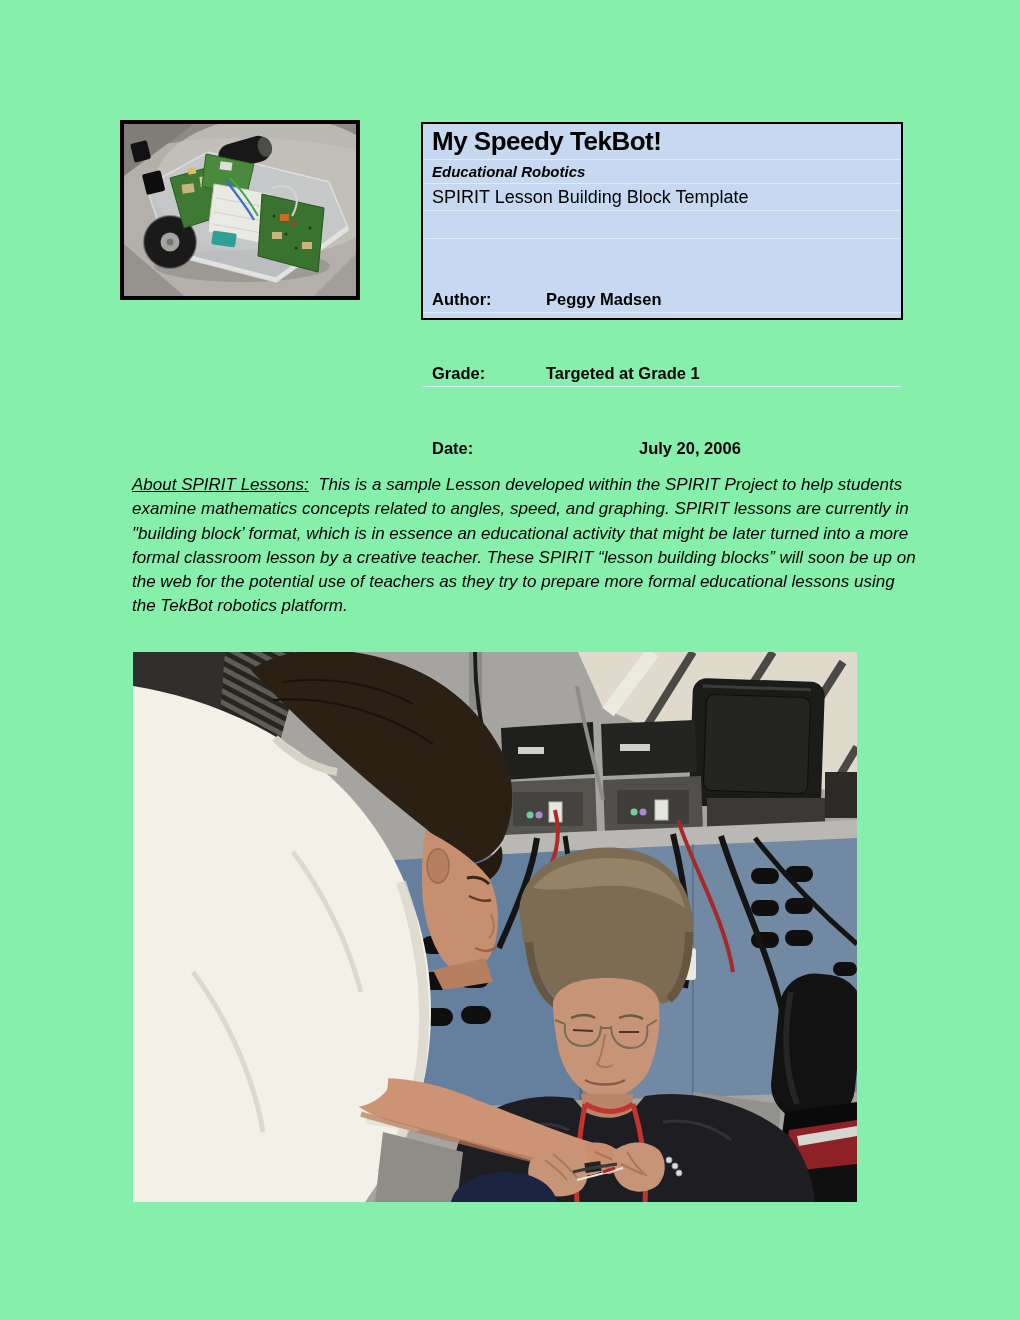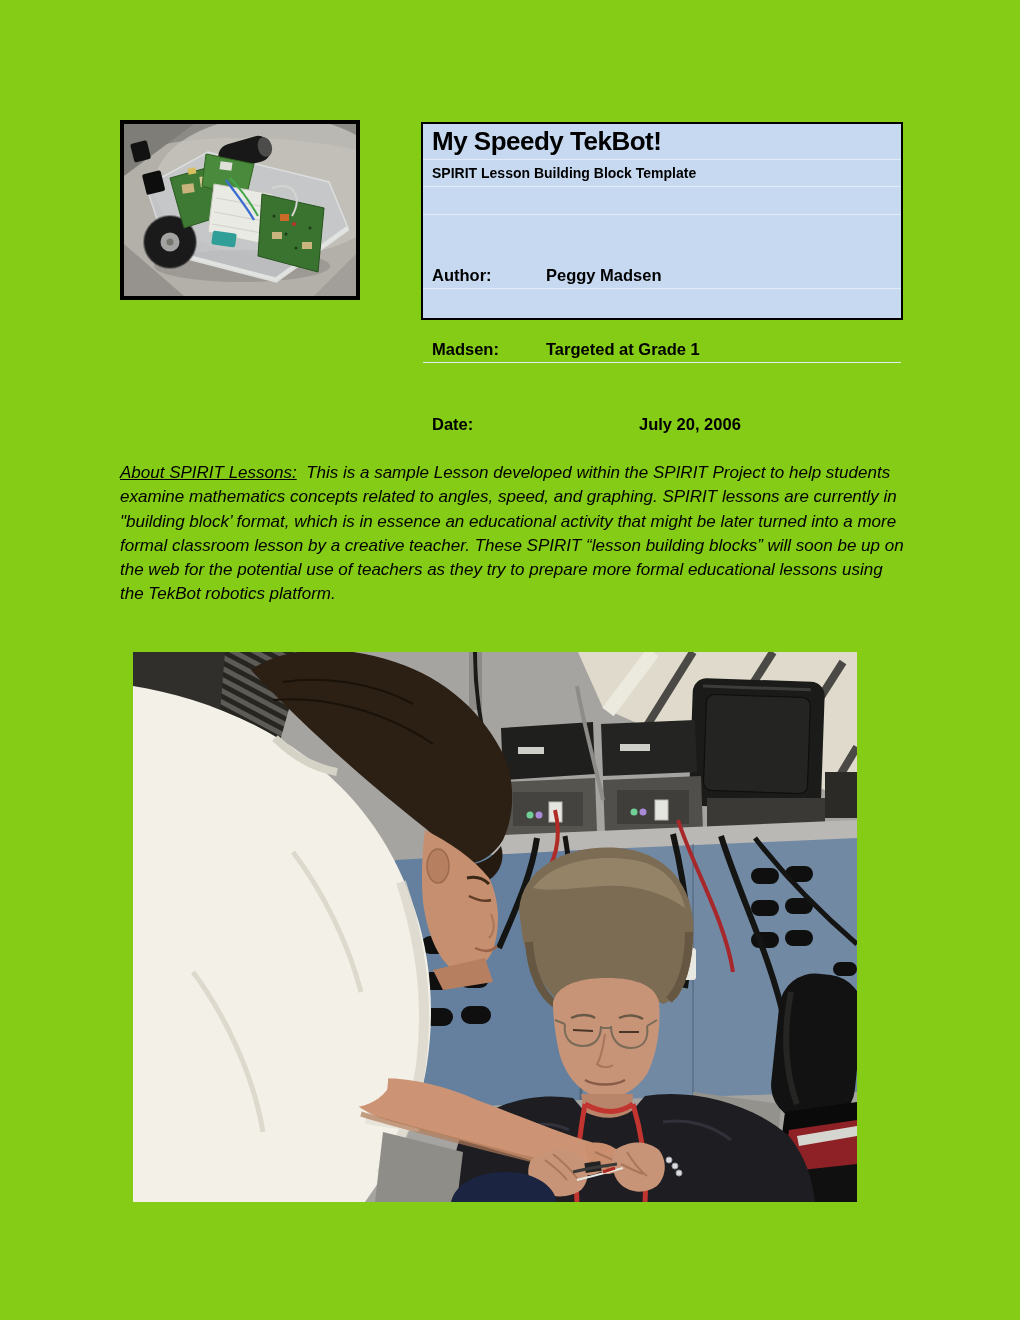--- a/index.html
+++ b/index.html
@@ -1,44 +1,44 @@
 <!DOCTYPE html>
 <html><head>
 <meta charset="utf-8">
 <style>
   html,body{margin:0;padding:0;}
   body{width:1020px;height:1320px;background:#ffffff;font-family:"Liberation Sans","DejaVu Sans",sans-serif;color:#000;}
-  .page{position:relative;width:1020px;height:1320px;background:#84cc16;overflow:hidden;}
+  .page{position:relative;width:1020px;height:1320px;background:#86efac;overflow:hidden;}
 
   
   .robot-photo{position:absolute;left:120px;top:120px;width:240px;height:180px;margin:0;
     border:4px solid #000;box-sizing:border-box;background:#b3b0aa;}
   .robot-photo svg{display:block;width:100%;height:100%;}
 
   
   .header-table{position:absolute;left:421px;top:122px;width:482px;height:198px;box-sizing:border-box;
     background:#c6d9f1;border:2px solid #000;}
   .ht-row{box-sizing:border-box;padding-left:9px;border-bottom:1px solid #e2ebf8;display:flex;align-items:center;overflow:hidden;}
   .ht-row:last-child{border-bottom:none;}
   .ht-title{height:36px;font-size:26px;font-weight:bold;letter-spacing:-0.5px;}
   .ht-sub1{height:24px;font-size:15px;font-weight:bold;font-style:italic;}
-  .ht-sub2{height:27px;font-size:14px;font-weight:bold;}
+  .ht-sub2{height:27px;font-size:18px;font-weight:normal;}
   .ht-blank{height:28px;}
   .ht-field{height:26px;font-size:16.5px;font-weight:bold;margin-top:48px;}
   .ht-field.last{height:27px;gap:36px;}
   .ht-label{display:inline-block;width:114px;flex:0 0 114px;}
   .ht-value{display:inline-block;}
   .ht-value.indent-extra{padding-left:57px;text-align:right;}
 
   
   .problem-heading{position:absolute;left:120px;top:338px;width:788px;margin:0;
     font-size:28px;line-height:34px;font-weight:bold;letter-spacing:-0.2px;}
 
   
-  .about-para{position:absolute;left:120px;top:461px;width:788px;margin:0;
+  .about-para{position:absolute;left:120px;top:461px;width:788px;margin:12px;
     font-size:17px;line-height:24.3px;font-style:italic;}
   .about-lead{text-decoration:underline;}
 
   
   .workshop-photo{position:absolute;left:133px;top:652px;width:724px;height:550px;margin:0;background:#a6a4a0;}
   .workshop-photo svg{display:block;width:100%;height:100%;}
 </style>
 </head>
 <body>
 
@@ -89,28 +89,29 @@
         <circle cx="186" cy="104" r="1.5" fill="#1d3a16"></circle>
 
       <path d="M102,56 C112,70 122,82 130,96" stroke="#3a6ed0" stroke-width="2.4" fill="none"></path>
       <path d="M106,54 C118,66 126,78 134,92" stroke="#44a84c" stroke-width="2" fill="none"></path>
       <path d="M148,64 C168,56 180,72 168,92" stroke="#d4d4d2" stroke-width="2" fill="none"></path>
     </svg>
   </figure>
 
   <div class="header-table">
     <div class="ht-row ht-title">My Speedy TekBot!</div>
+    <div class="ht-row ht-sub1">Educational Robotics</div>
     <div class="ht-row ht-sub2">SPIRIT Lesson Building Block Template</div>
     <div class="ht-row ht-blank"></div>
     <div class="ht-row ht-field">
       <span class="ht-label">Author:</span>
       <span class="ht-value">Peggy Madsen</span>
     </div>
     <div class="ht-row ht-field">
-      <span class="ht-label">Madsen:</span>
+      <span class="ht-label">Grade:</span>
       <span class="ht-value">Targeted at Grade 1</span>
     </div>
     <div class="ht-row ht-field last">
       <span class="ht-label">Date:</span>
       <span class="ht-value indent-extra">July 20, 2006</span>
     </div>
   </div>
 
 
   <p class="about-para"><span class="about-lead">About SPIRIT Lessons:</span><span>&nbsp; This is a sample Lesson developed within the SPIRIT Project to help students examine mathematics concepts related to angles, speed, and graphing. SPIRIT lessons are currently in "building block’ format, which is in essence an educational activity that might be later turned into a more formal classroom lesson by a creative teacher. These SPIRIT “lesson building blocks” will soon be up on the web for the potential use of teachers as they try to prepare more formal educational lessons using the TekBot robotics platform.</span></p>

